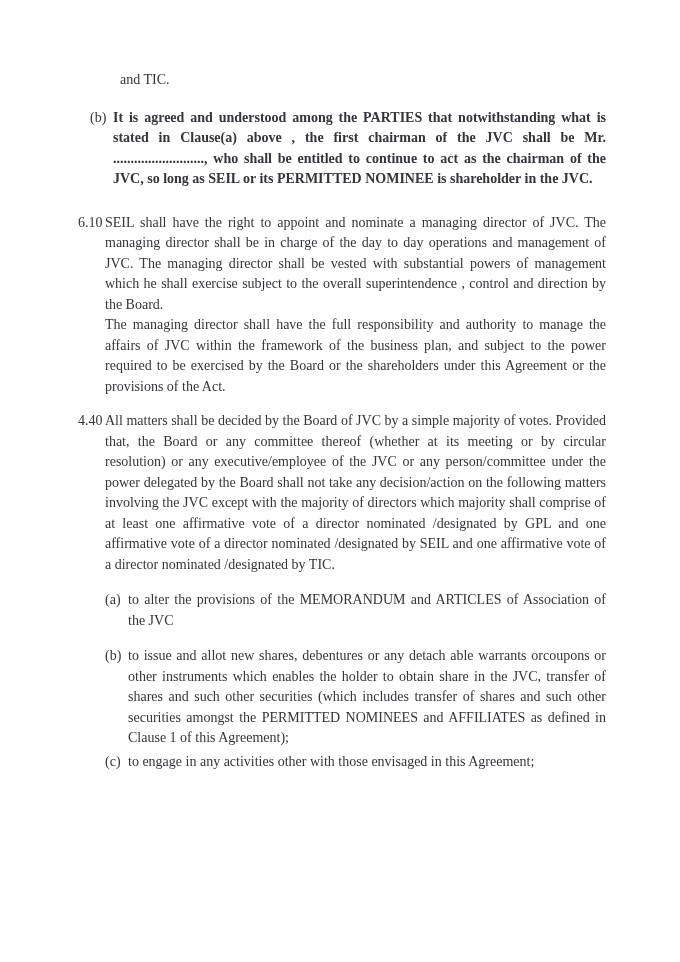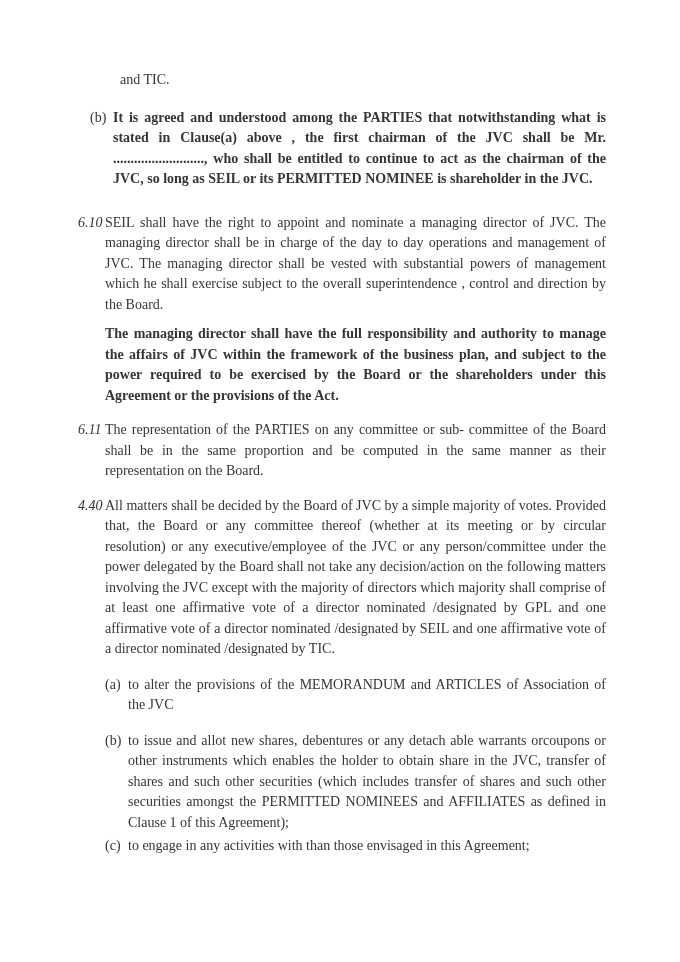--- a/index.html
+++ b/index.html
@@ -46,29 +46,26 @@
     font-weight: bold;
   }
   .clause {
     display: flex;
     align-items: flex-start;
     margin-bottom: 14px;
   }
   .clause .num {
     width: 27px;
     flex: none;
-    font-style: italic;
   }
   .clause .body {
     flex: 1;
     min-width: 0;
   }
   .clause .body p + p {
-    margin-top: 9px;
-    font-weight: bold;
   }
   .subitems {
     margin-left: 27px;
   }
   .subitem {
     display: flex;
     align-items: flex-start;
     margin-top: 15px;
   }
   .subitem.tight {
@@ -96,26 +93,20 @@
   </div>
 
   <div class="clause">
     <span class="num">6.10</span>
     <div class="body">
       <p>SEIL shall have the right to appoint and nominate a managing director of JVC. The managing director shall be in charge of the day to day operations and management of JVC. The managing director shall be vested with substantial powers of management which he shall exercise subject to the overall superintendence , control and direction by the Board.</p>
       <p>The managing director shall have the full responsibility and authority to manage the affairs of JVC within the framework of the business plan, and subject to the power required to be exercised by the Board or the shareholders under this Agreement or the provisions of the Act.</p>
     </div>
   </div>
 
-  <div class="clause">
-    <span class="num">6.11</span>
-    <div class="body">
-      <p>The representation of the PARTIES on any committee or sub- committee of the Board shall be in the same proportion and be computed in the same manner as their representation on the Board.</p>
-    </div>
-  </div>
 
   <div class="clause">
     <span class="num">4.40</span>
     <div class="body">
       <p>All matters shall be decided by the Board of JVC by a simple majority of votes. Provided that, the Board or any committee thereof (whether at its meeting or by circular resolution) or any executive/employee of the JVC or any person/committee under the power delegated by the Board shall not take any decision/action on the following matters involving the JVC except with the majority of directors which majority shall comprise of at least one affirmative vote of a director nominated /designated by GPL and one affirmative vote of a director nominated /designated by SEIL and one affirmative vote of a director nominated /designated by TIC.</p>
     </div>
   </div>
 
   <div class="subitems">
 
@@ -124,18 +115,18 @@
       <p class="txt">to alter the provisions of the MEMORANDUM and ARTICLES of Association of the JVC</p>
     </div>
 
     <div class="subitem">
       <span class="lbl">(b)</span>
       <p class="txt">to issue and allot new shares, debentures or any detach able warrants orcoupons or other instruments which enables the holder to obtain share in the JVC, transfer of shares and such other securities (which includes transfer of shares and such other securities amongst the PERMITTED NOMINEES and AFFILIATES as defined in Clause 1 of this Agreement);</p>
     </div>
 
     <div class="subitem tight">
       <span class="lbl">(c)</span>
-      <p class="txt">to engage in any activities with than those envisaged in this Agreement;</p>
+      <p class="txt">to engage in any activities other with those envisaged in this Agreement;</p>
     </div>
 
   </div>
 
 </div>
 
 </body></html>

